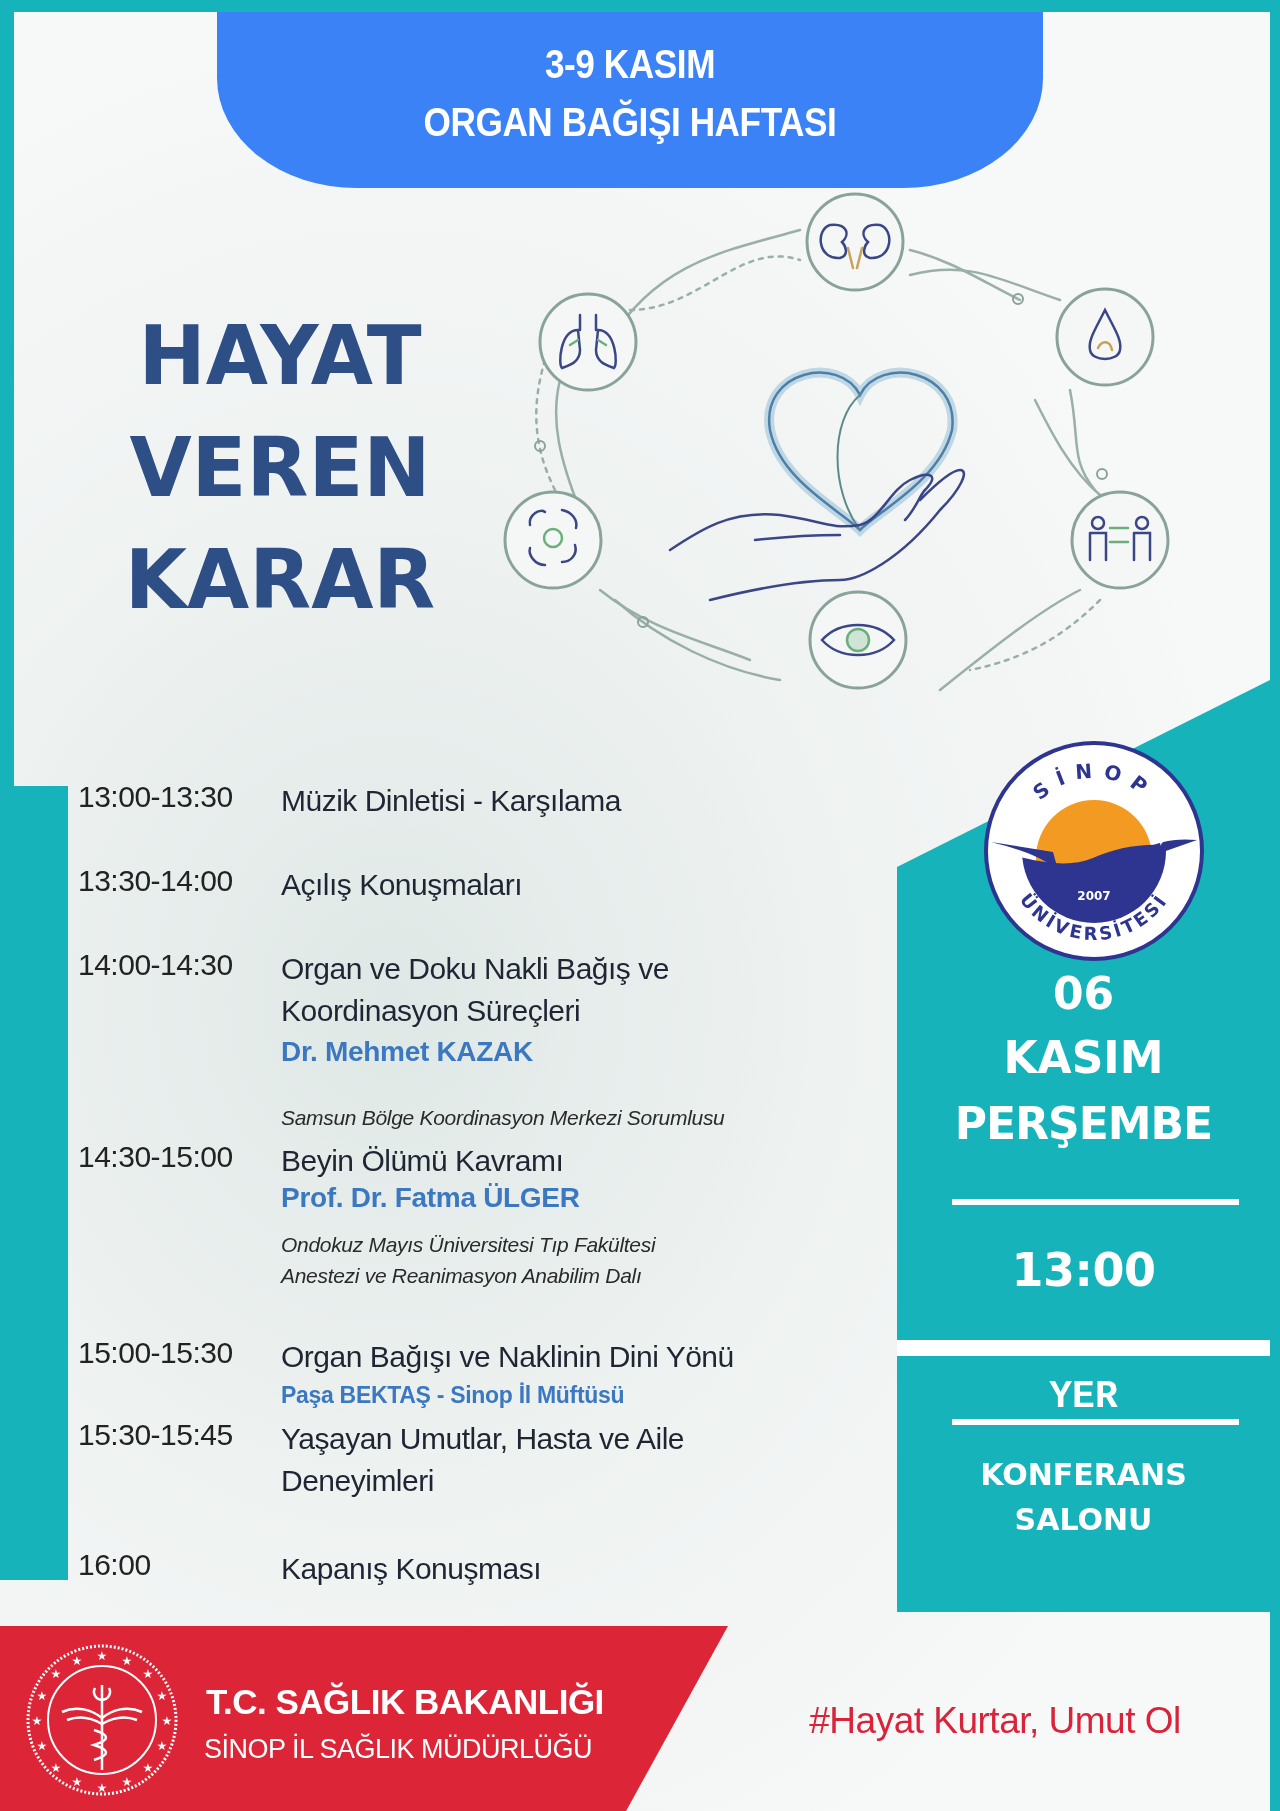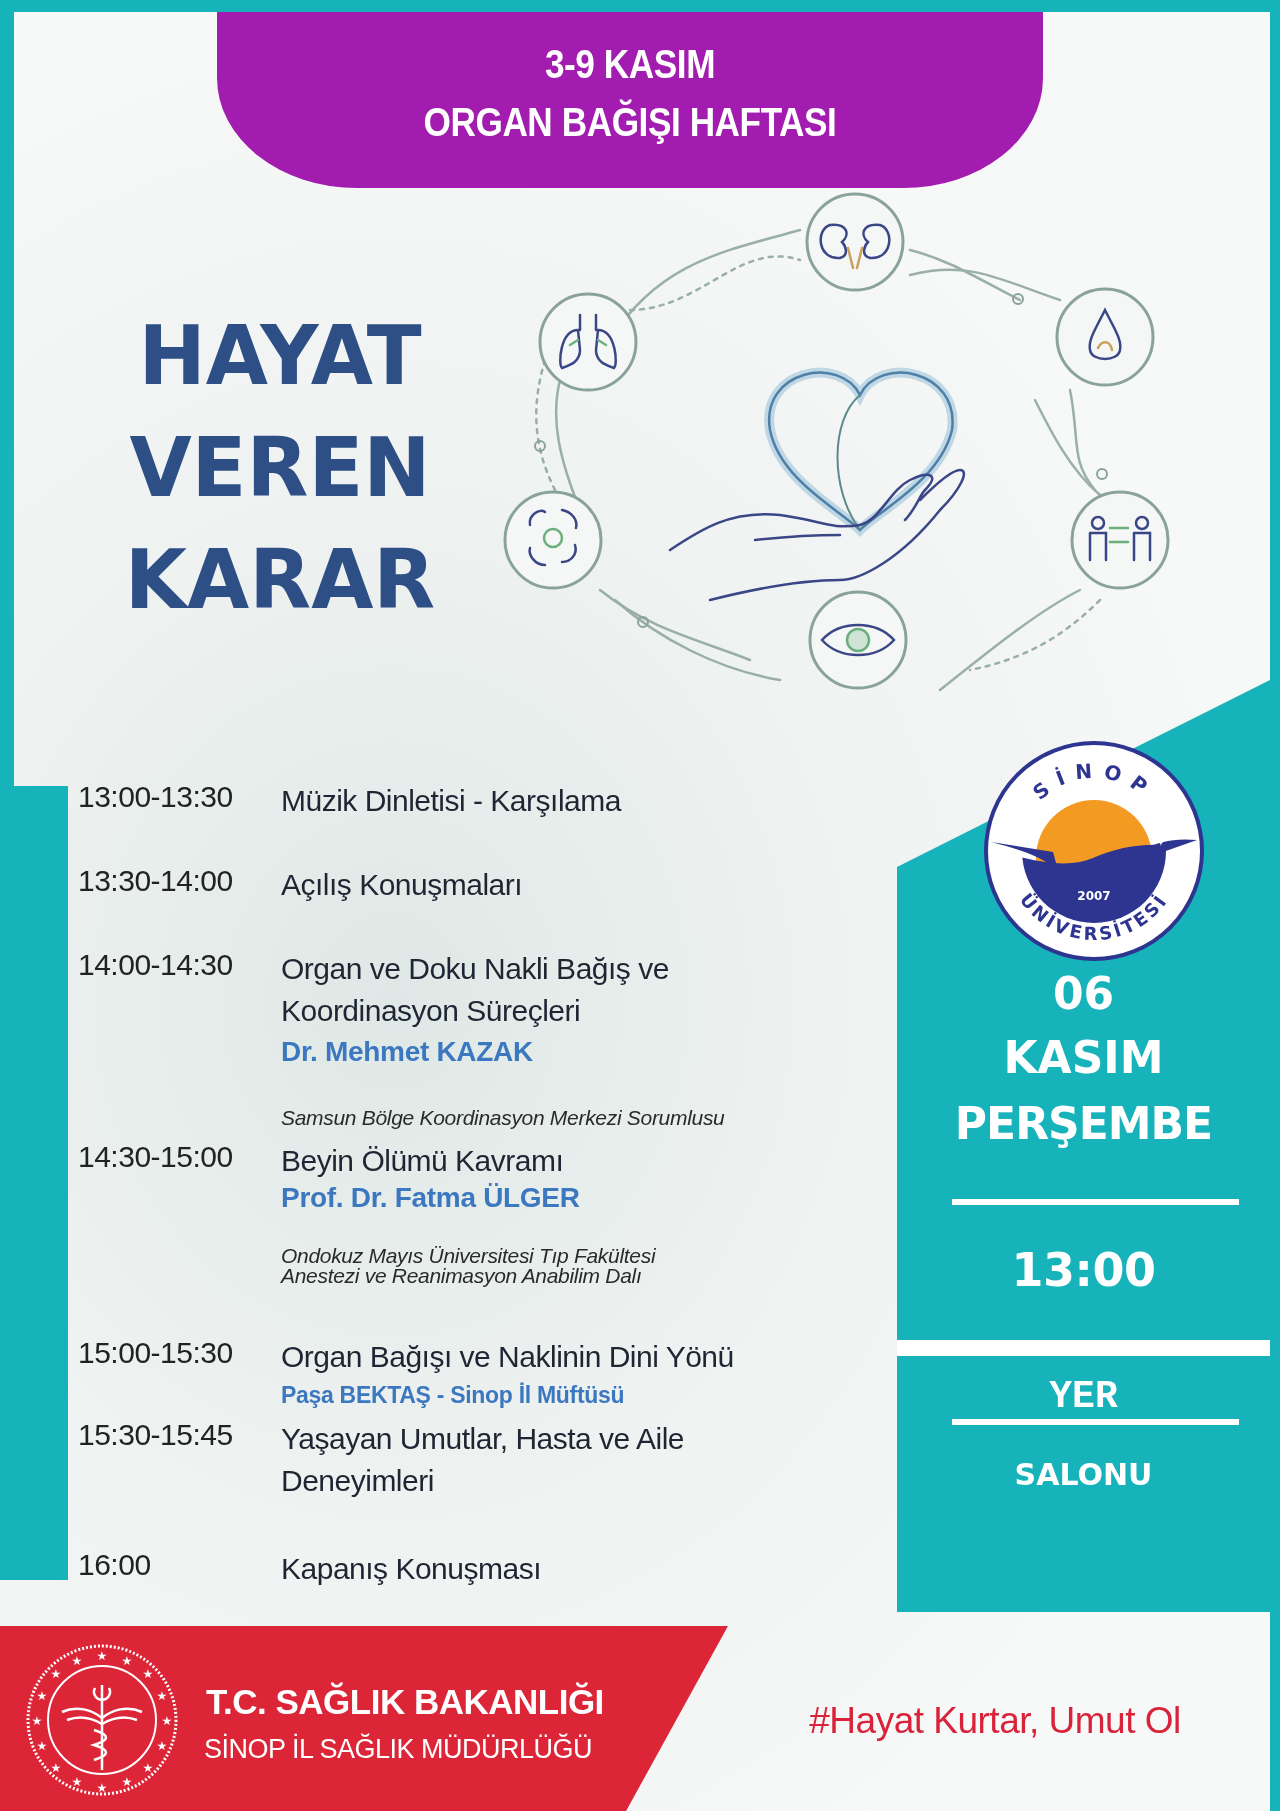--- a/index.html
+++ b/index.html
@@ -7,21 +7,21 @@
   .frame-top { position:absolute; left:0; top:0; width:1280px; height:12px; background:#17b3bb; }
   .frame-left { position:absolute; left:0; top:0; width:14px; height:790px; background:#17b3bb; }
   .frame-right { position:absolute; right:0; top:0; width:10px; height:1811px; background:#17b3bb; }
   .paper { position:absolute; left:14px; top:12px; width:1256px; height:1799px;
     background: radial-gradient(ellipse at 30% 55%, #dfe8e6 0%, #eef2f1 35%, #f7f8f8 70%); }
   .left-tab { position:absolute; left:0; top:786px; width:68px; height:794px; background:#17b3bb; }
   .teal-panel { position:absolute; left:897px; top:680px; width:373px; height:932px; background:#17b3bb;
     clip-path: polygon(0 187px, 100% 0, 100% 100%, 0 100%); }
   .teal-divider-band { position:absolute; left:897px; top:1340px; width:373px; height:16px; background:#ffffff; }
 
-  .red-banner { position:absolute; left:217px; top:12px; width:826px; height:176px; background:#a21caf;
+  .red-banner { position:absolute; left:217px; top:12px; width:826px; height:176px; background:#3b82f6;
     border-radius: 0 0 140px 140px / 0 0 110px 110px; }
   .red-banner .line { position:absolute; left:0; width:100%; text-align:center; color:#fff; font-weight:bold;
     font-family:"Liberation Sans", sans-serif; letter-spacing:-0.5px; }
   .red-banner .l1 { top:30px; font-size:40px; transform:scaleX(0.88); }
   .red-banner .l2 { top:88px; font-size:40px; transform:scaleX(0.88); }
 
   .headline { position:absolute; left:100px; top:300px; width:360px; color:#2e4f85; font-weight:bold;
     font-size:82px; line-height:112px; text-align:center; font-family:"DejaVu Sans", sans-serif; }
   .headline div { transform:scaleX(0.98); }
 
@@ -169,21 +169,21 @@
     <span class="time">14:00-14:30</span>
     <div class="title justify" style="top:0;">Organ ve Doku Nakli Bağış ve</div>
     <div class="title" style="top:42px;">Koordinasyon Süreçleri</div>
     <div class="speaker" style="top:88px;">Dr. Mehmet KAZAK</div>
     <div class="affil" style="top:130px;margin-top:24px;">Samsun Bölge Koordinasyon Merkezi Sorumlusu</div>
   </div>
   <div class="row" style="top:360px;">
     <span class="time">14:30-15:00</span>
     <div class="title" style="top:0;">Beyin Ölümü Kavramı</div>
     <div class="speaker" style="top:42px;">Prof. Dr. Fatma ÜLGER</div>
-    <div class="affil" style="top:100px;text-align:right;">Ondokuz Mayıs Üniversitesi Tıp Fakültesi</div>
+    <div class="affil" style="top:89px;text-align:right;">Ondokuz Mayıs Üniversitesi Tıp Fakültesi</div>
     <div class="affil" style="top:120px;">Anestezi ve Reanimasyon Anabilim Dalı</div>
   </div>
   <div class="row" style="top:556px;">
     <span class="time">15:00-15:30</span>
     <div class="title" style="top:0;">Organ Bağışı ve Naklinin Dini Yönü</div>
     <div class="speaker small" style="top:46px;">Paşa BEKTAŞ - Sinop İl Müftüsü</div>
   </div>
   <div class="row" style="top:638px;">
     <span class="time">15:30-15:45</span>
     <div class="title" style="top:0;">Yaşayan Umutlar, Hasta ve Aile</div>
@@ -222,20 +222,21 @@
 </svg>
 
 <div class="info date1">06</div>
 <div class="info date2">KASIM</div>
 <div class="info date3">PERŞEMBE</div>
 <div class="hr" style="top:1199px;"></div>
 <div class="info time">13:00</div>
 <div class="info yer">YER</div>
 <div class="hr" style="top:1419px;"></div>
 <div class="info venue">
+  <div>KONFERANS</div>
   <div>SALONU</div>
 </div>
 
 <div class="footer-red"></div>
 <svg class="moh-logo" viewBox="0 0 160 160">
   <circle cx="80" cy="80" r="74" fill="none" stroke="#fff" stroke-width="3" stroke-dasharray="2 2"></circle>
   <circle cx="80" cy="80" r="54" fill="none" stroke="#fff" stroke-width="2"></circle>
   <g fill="#fff" font-size="12" font-family="DejaVu Sans, sans-serif" text-anchor="middle">
     <text x="80" y="20">★</text>
       <text x="105" y="25">★</text>

